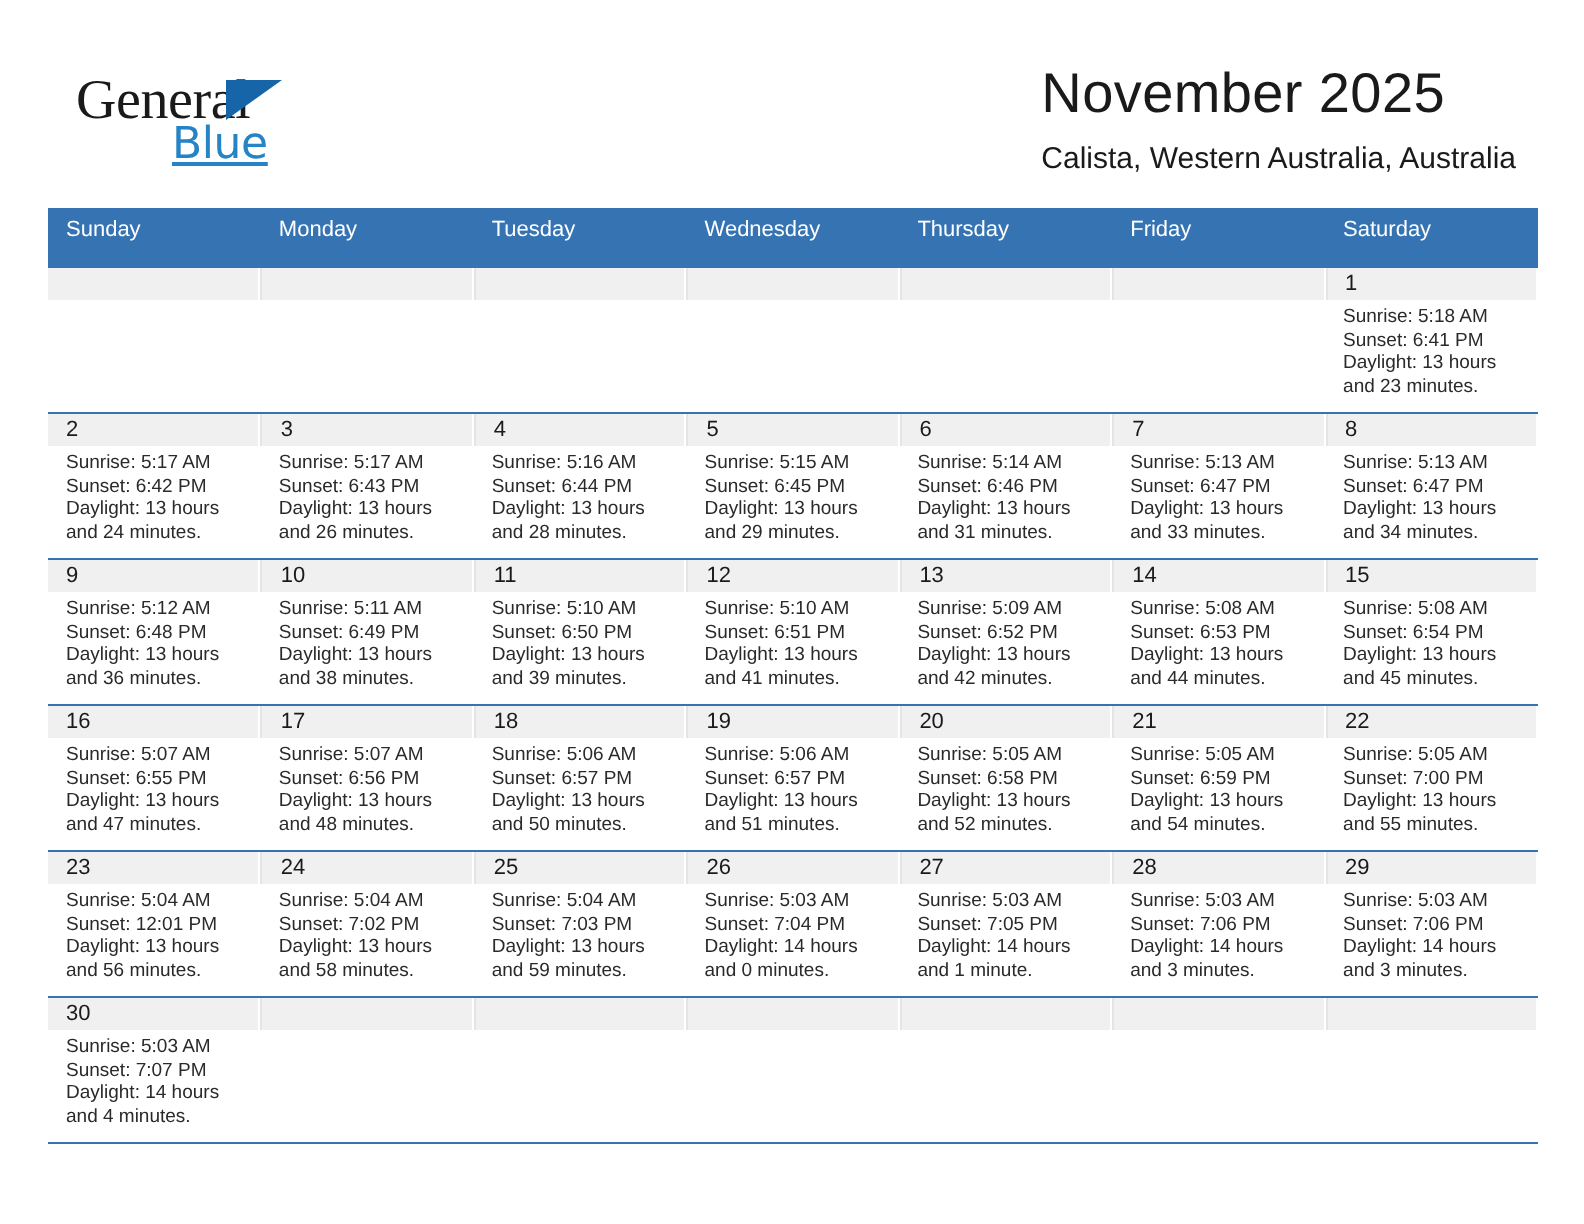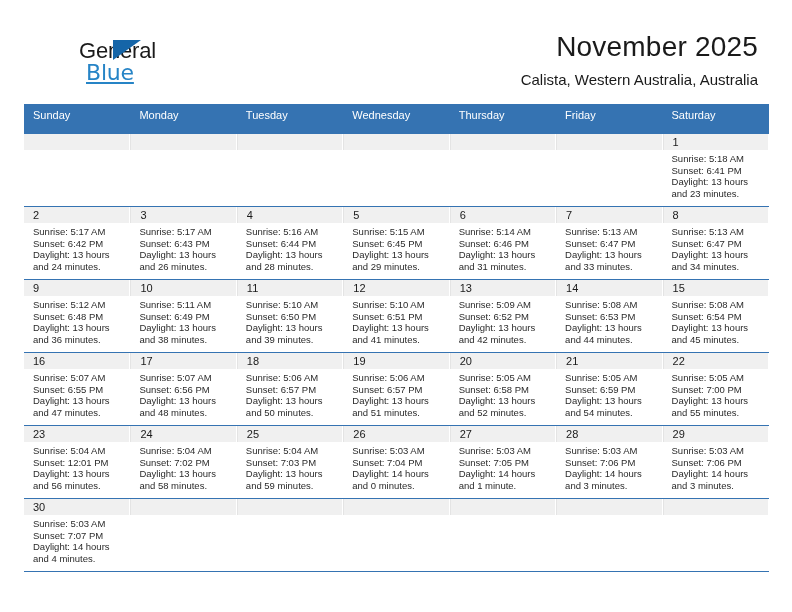--- a/index.html
+++ b/index.html
@@ -33,26 +33,25 @@
     position: absolute;
     left: 38px;
     top: 38px;
     width: 200px;
     height: 52px;
   }
   .logo-general {
     position: absolute;
     left: 0;
     top: 0;
-    font-size: 22px;
+    font-size: 28px;
     line-height: 26px;
     color: #1a1a1a;
     letter-spacing: -0.2px;
-    font-family: Liberation Sans, sans-serif;
-    margin-left: 41px;
+    font-family: Liberation Serif, serif;
   }
   .logo-triangle {
     position: absolute;
     left: 75px;
     top: 2px;
     width: 0;
     height: 0;
     border-left: 28px solid #1565a8;
     border-bottom: 20px solid transparent;
   }
@@ -65,21 +64,20 @@
     color: #2684c6;
     letter-spacing: -0.2px;
     font-family: "DejaVu Sans", sans-serif;
     text-decoration: underline;
   }
 
   .title-block {
     position: absolute;
     right: 34px;
     top: 30px;
-    text-align: right;
   }
   .cal-title {
     font-size: 28px;
     line-height: 34px;
     color: #1a1a1a;
     font-weight: normal;
     letter-spacing: 0.2px;
   }
   .cal-subtitle {
     margin-top: 6px;

